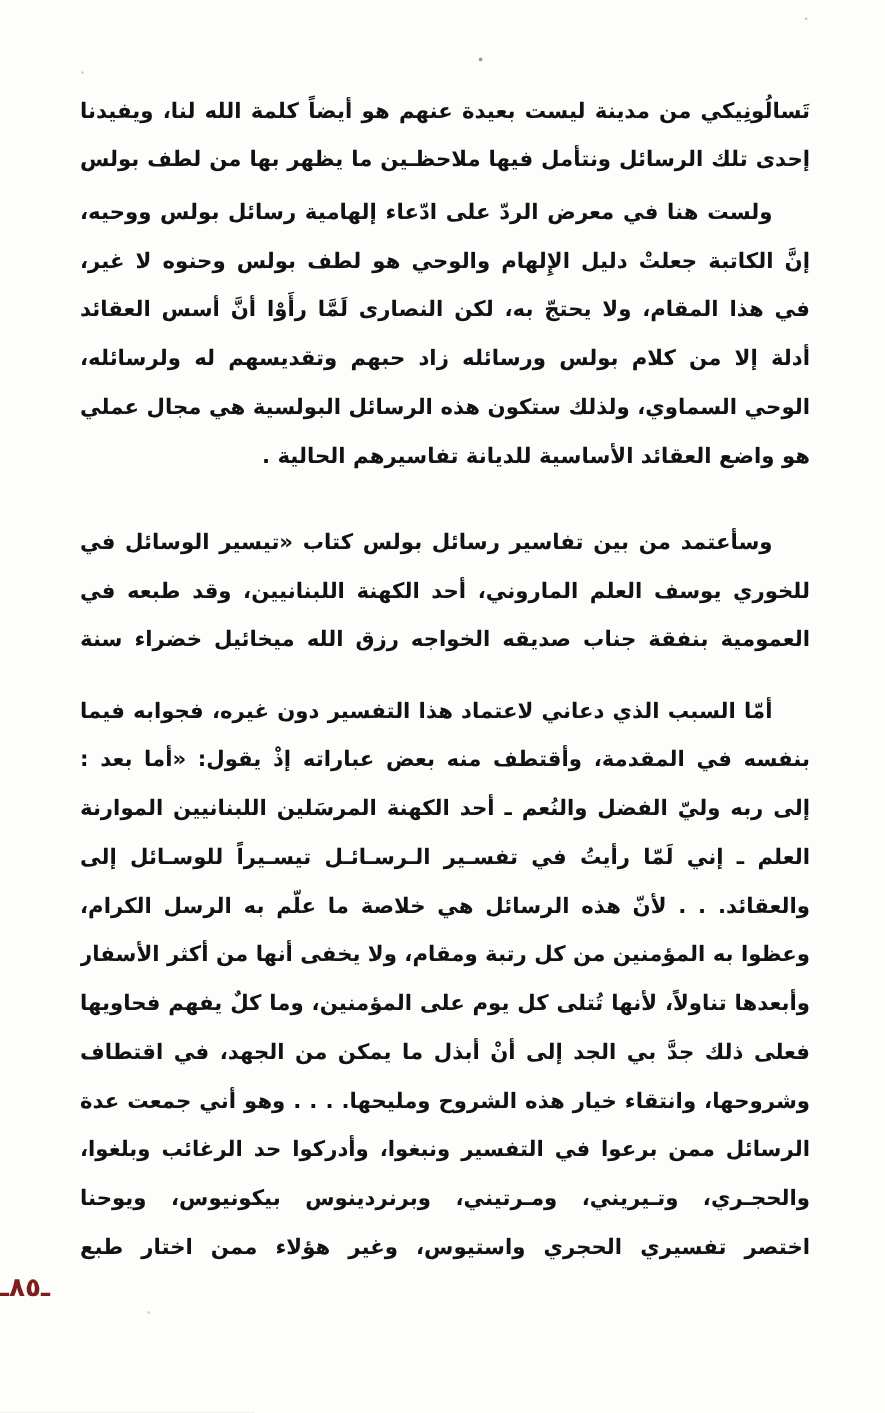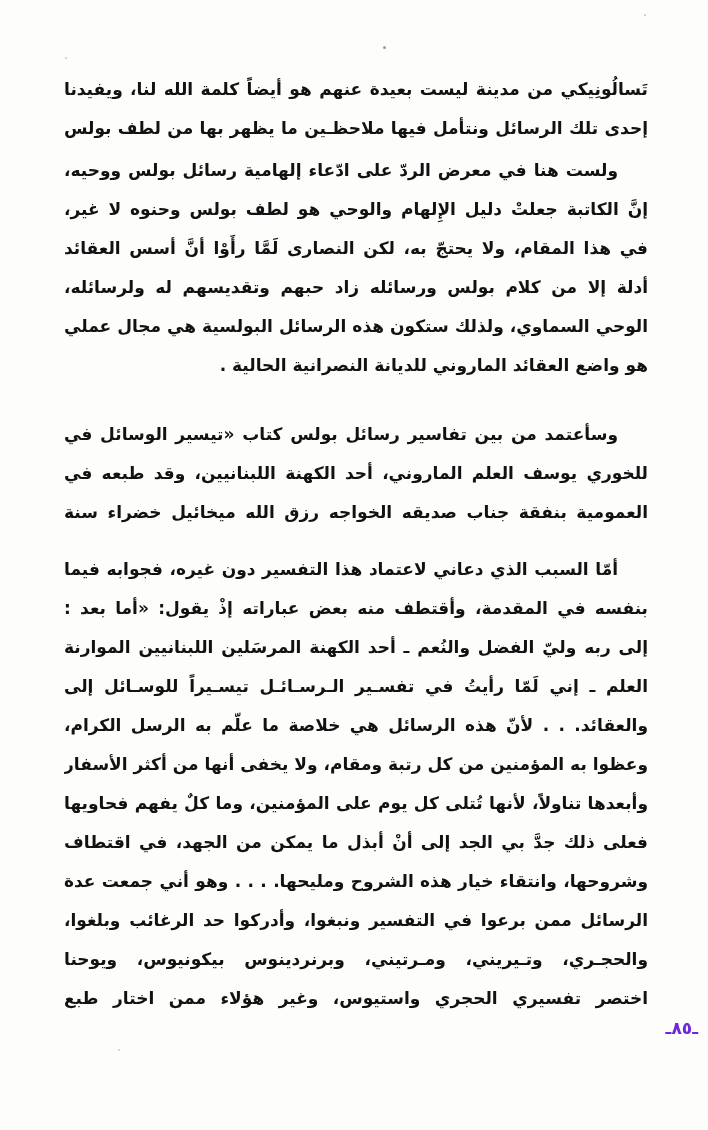--- a/index.html
+++ b/index.html
@@ -43,24 +43,24 @@
     text-align-last: start;
   }
   .para.indent .line:first-child {
     padding-right: 30px;
   }
   .page-number {
     position: absolute;
     top: 1018px;
     left: 0;
     right: 10px;
-    text-align: right;
+    text-align: left;
     font-weight: bold;
-    font-size: 17px;
-    color: #6d28d9;
+    font-size: 21px;
+    color: #7f1d1d;
     letter-spacing: 1px;
   }
   .speck {
     position: absolute;
     background: #9a9a96;
     border-radius: 50%;
   }
   .speck.s1 { width: 3px; height: 3px; top: 46px; left: 383px; }
   .speck.s2 { width: 2px; height: 2px; top: 14px; right: 62px; opacity: .6; }
   .speck.s3 { width: 2px; height: 2px; top: 57px; left: 65px; opacity: .5; }
@@ -79,21 +79,21 @@
       <div class="para">
         <div class="line">تَسالُونِيكي من مدينة ليست بعيدة عنهم هو أيضاً كلمة الله لنا، ويفيدنا أنْ نراجع</div>
         <div class="line last">إحدى تلك الرسائل ونتأمل فيها ملاحظـين ما يظهر بها من لطف بولس وحنوه» .</div>
       </div>
       <div class="para indent">
         <div class="line">ولست هنا في معرض الردّ على ادّعاء إلهامية رسائل بولس ووحيه، ولكني أقول:</div>
         <div class="line">إنَّ الكاتبة جعلتْ دليل الإِلهام والوحي هو لطف بولس وحنوه لا غير، وهو دليل ساقط</div>
         <div class="line">في هذا المقام، ولا يحتجّ به، لكن النصارى لَمَّا رأَوْا أنَّ أسس العقائد عندهم ليس عليها</div>
         <div class="line">أدلة إلا من كلام بولس ورسائله زاد حبهم وتقديسهم له ولرسائله، ورفعوها إلى منزلة</div>
         <div class="line">الوحي السماوي، ولذلك ستكون هذه الرسائل البولسية هي مجال عملي في إثبات أنه</div>
-        <div class="line last">هو واضع العقائد الماروني للديانة النصرانية الحالية .</div>
+        <div class="line last">هو واضع العقائد الأساسية للديانة تفاسيرهم الحالية .</div>
       </div>
       <div class="para indent">
         <div class="line">وسأعتمد من بين تفاسير رسائل بولس كتاب «تيسير الوسائل في تفسير الرسائل»</div>
         <div class="line">للخوري يوسف العلم الماروني، أحد الكهنة اللبنانيين، وقد طبعه في بيروت بالمطبعة</div>
         <div class="line last">العمومية بنفقة جناب صديقه الخواجه رزق الله ميخائيل خضراء سنة ١٨٧٣م .</div>
       </div>
       <div class="para indent">
         <div class="line">أمّا السبب الذي دعاني لاعتماد هذا التفسير دون غيره، فجوابه فيما كتبه مؤلفه</div>
         <div class="line">بنفسه في المقدمة، وأقتطف منه بعض عباراته إذْ يقول: «أما بعد : فيقول العبد الفقير</div>
         <div class="line">إلى ربه وليّ الفضل والنُعم ـ أحد الكهنة المرسَلين اللبنانيين الموارنة الخوري يوسف</div>

